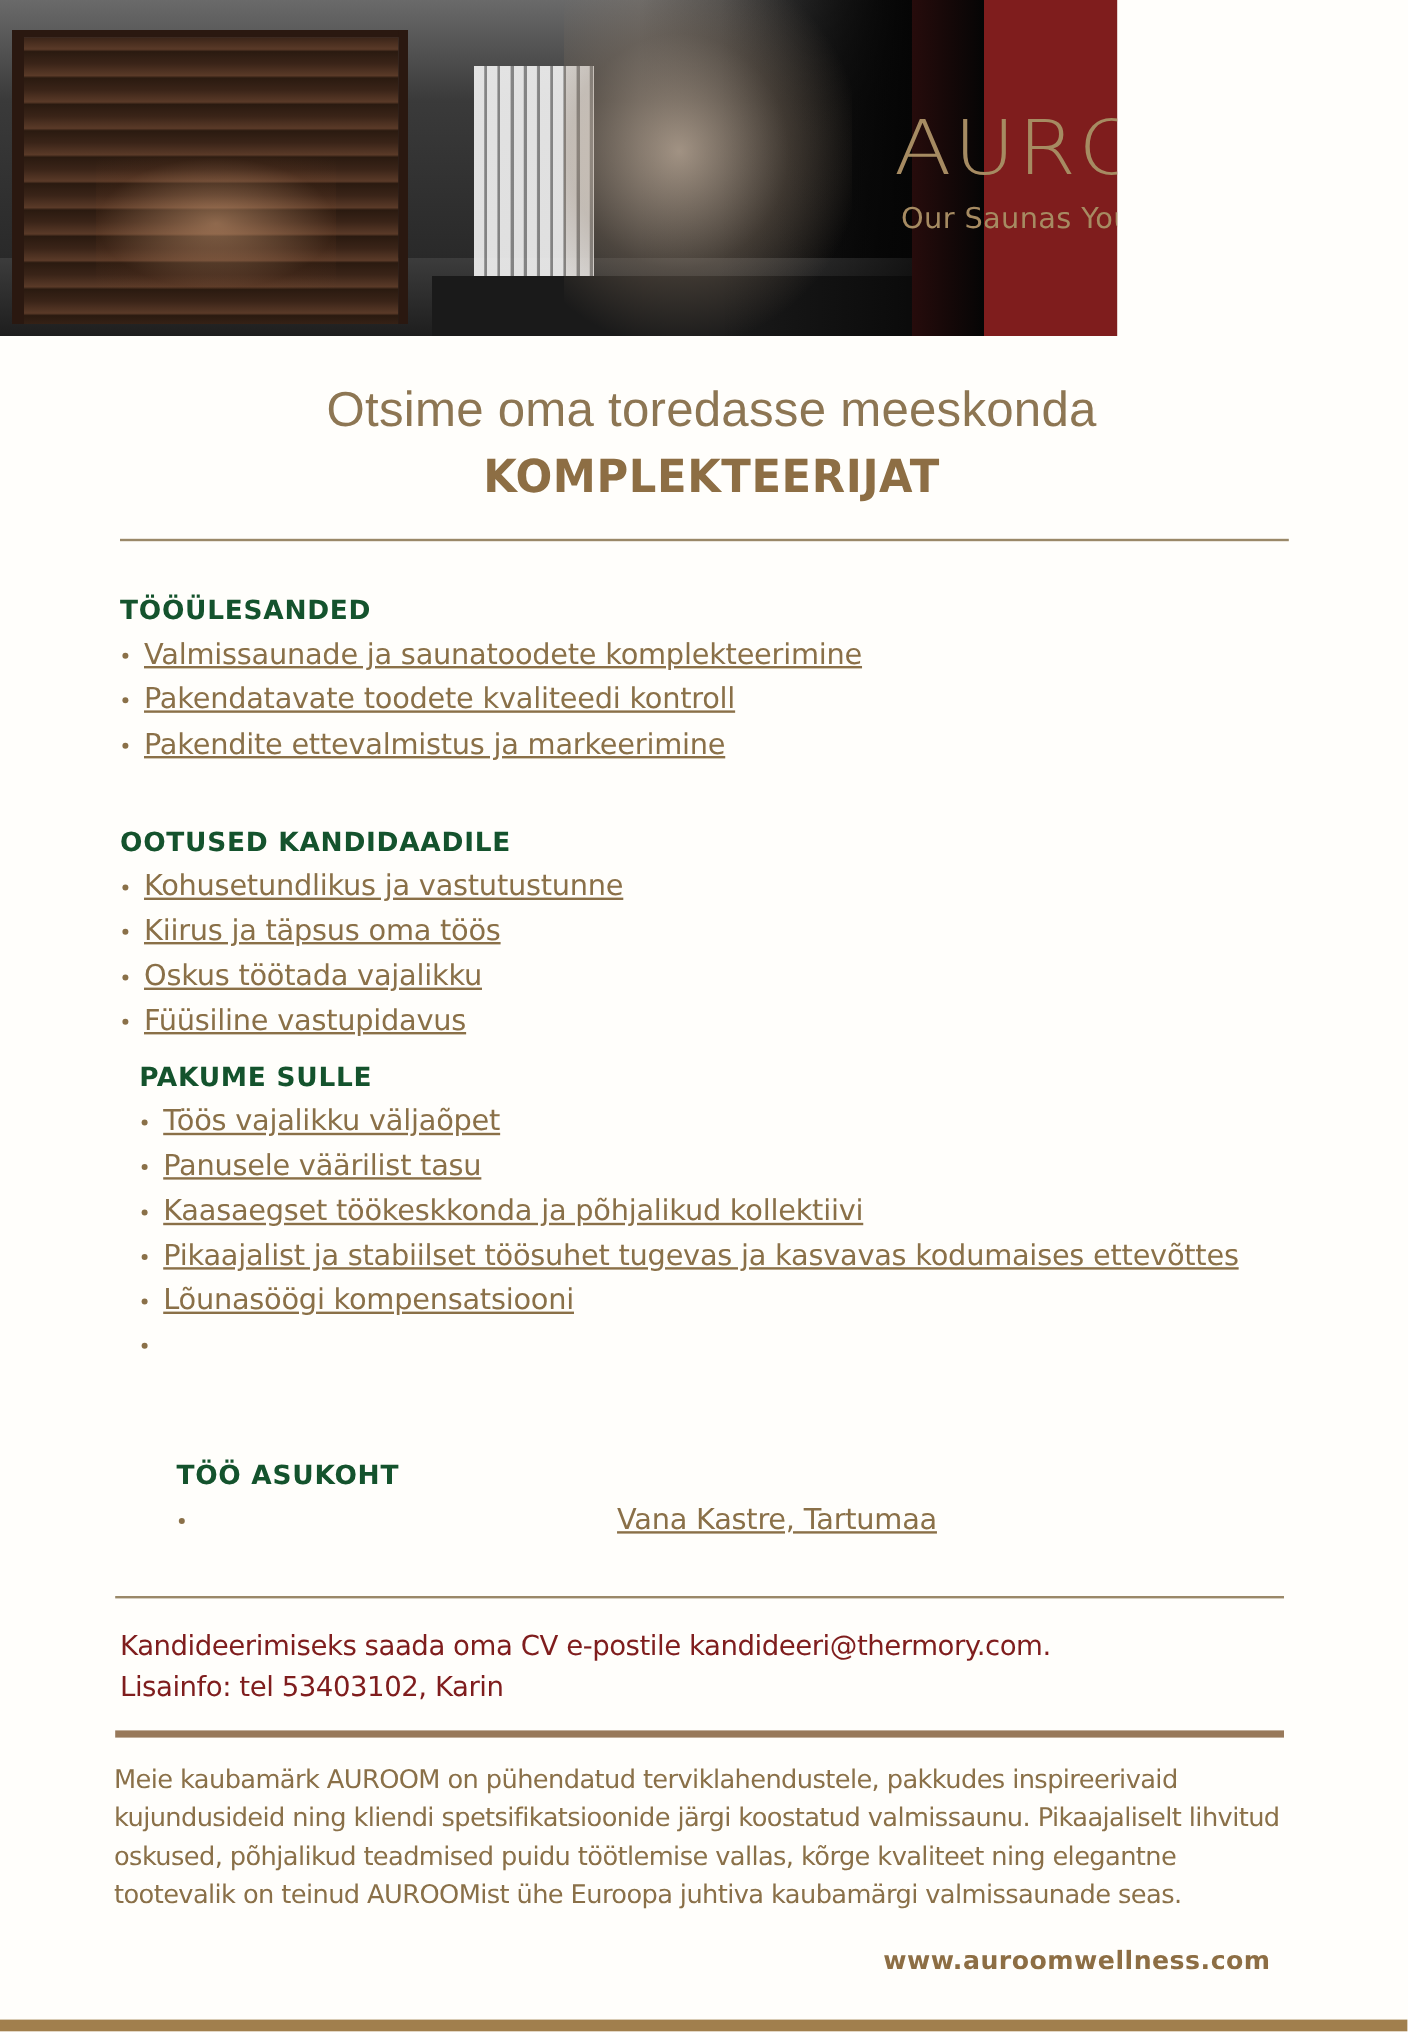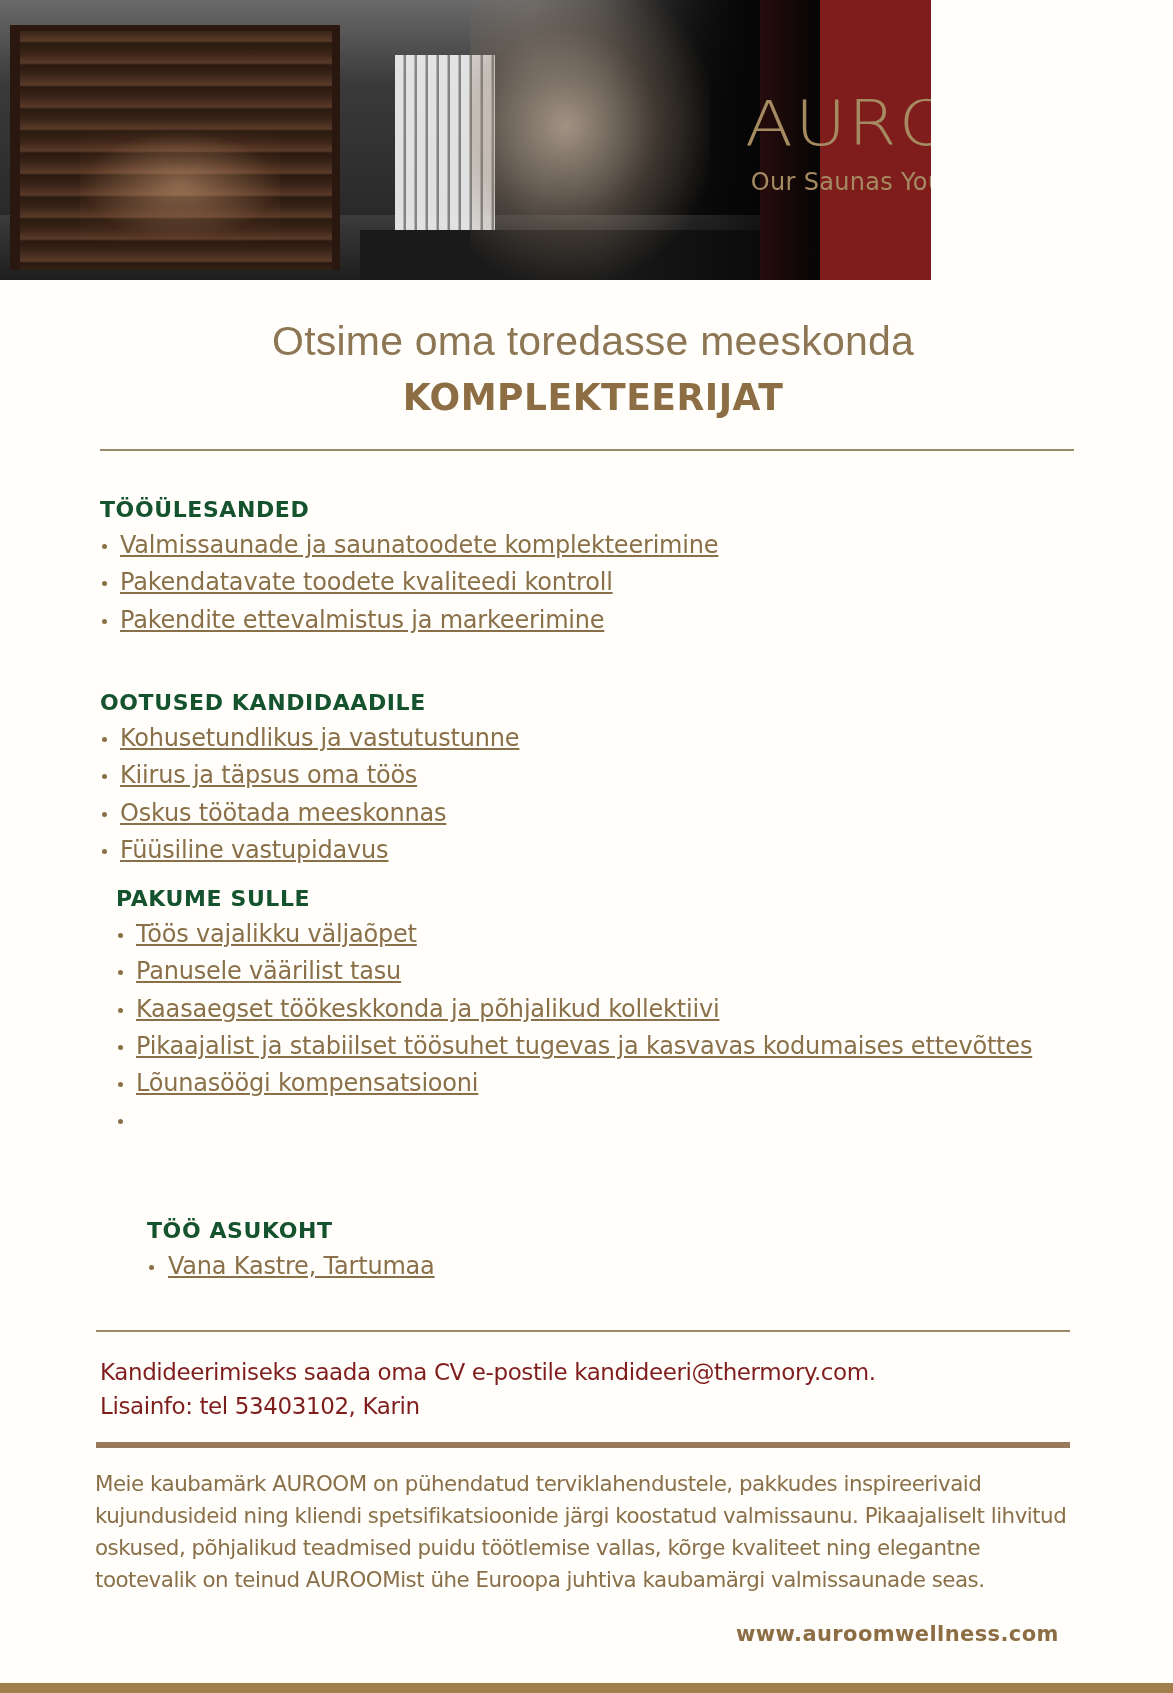--- a/index.html
+++ b/index.html
@@ -47,21 +47,21 @@
   .section { position: absolute; left: 100px; width: 980px; }
   .section-title { font-family: "DejaVu Sans", sans-serif; font-weight: bold; font-size: 22px; color: #14532d; letter-spacing: 0.6px; height: 34px; line-height: 34px; }
   .bullets { list-style: none; text-decoration: underline; }
   .bullets li { font-family: "DejaVu Sans", sans-serif; font-size: 24px; color: #8a7048; height: 37.3px; line-height: 37.3px; position: relative; padding-left: 20px; white-space: nowrap; letter-spacing: -0.2px; }
   .bullet-dot { position: absolute; left: 2px; top: 17px; width: 5px; height: 5px; border-radius: 50%; background: #8a7048; }
 
   .sec-1 { top: 493px; }
   .sec-2 { top: 686px; }
   .sec-3 { top: 882px; margin-left: 16px; }
   .sec-4 { top: 1214px; margin-left: 47px; }
-  .sec-4 .bullets li { padding-left: 21px; }
+  .sec-4 .bullets li { padding-left: 21px; text-align: center; }
 
   
   .contact { position: absolute; left: 100px; top: 1355px; width: 980px; }
   .contact p { font-family: "DejaVu Sans", sans-serif; font-size: 23px; color: #7f1d1d; line-height: 34px; letter-spacing: -0.4px; white-space: nowrap; }
 
   
   .about { position: absolute; left: 95px; top: 1468px; width: 990px; }
   .about p { font-family: "DejaVu Sans", sans-serif; font-size: 21.4px; color: #8a7048; line-height: 32px; letter-spacing: -0.5px; }
   .website { position: absolute; left: 736px; top: 1622px; font-family: "DejaVu Sans", sans-serif; font-weight: bold; font-size: 21px; color: #8d6e44; letter-spacing: 0.4px; }
 
@@ -102,21 +102,21 @@
     <li><span class="bullet-dot"></span><span>Pakendatavate toodete kvaliteedi kontroll</span></li>
     <li><span class="bullet-dot"></span><span>Pakendite ettevalmistus ja markeerimine</span></li>
   </ul>
 </div>
 
 <div class="section sec-2">
   <div class="section-title">OOTUSED KANDIDAADILE</div>
   <ul class="bullets">
     <li><span class="bullet-dot"></span><span>Kohusetundlikus ja vastutustunne</span></li>
     <li><span class="bullet-dot"></span><span>Kiirus ja täpsus oma töös</span></li>
-    <li><span class="bullet-dot"></span><span>Oskus töötada meeskonnas</span></li>
+    <li><span class="bullet-dot"></span><span>Oskus töötada vajalikku</span></li>
     <li><span class="bullet-dot"></span><span>Füüsiline vastupidavus</span></li>
   </ul>
 </div>
 
 <div class="section sec-3">
   <div class="section-title">PAKUME SULLE</div>
   <ul class="bullets">
     <li><span class="bullet-dot"></span><span>Töös vajalikku väljaõpet</span></li>
     <li><span class="bullet-dot"></span><span>Panusele väärilist tasu</span></li>
     <li><span class="bullet-dot"></span><span>Kaasaegset töökeskkonda ja põhjalikud kollektiivi</span></li>

